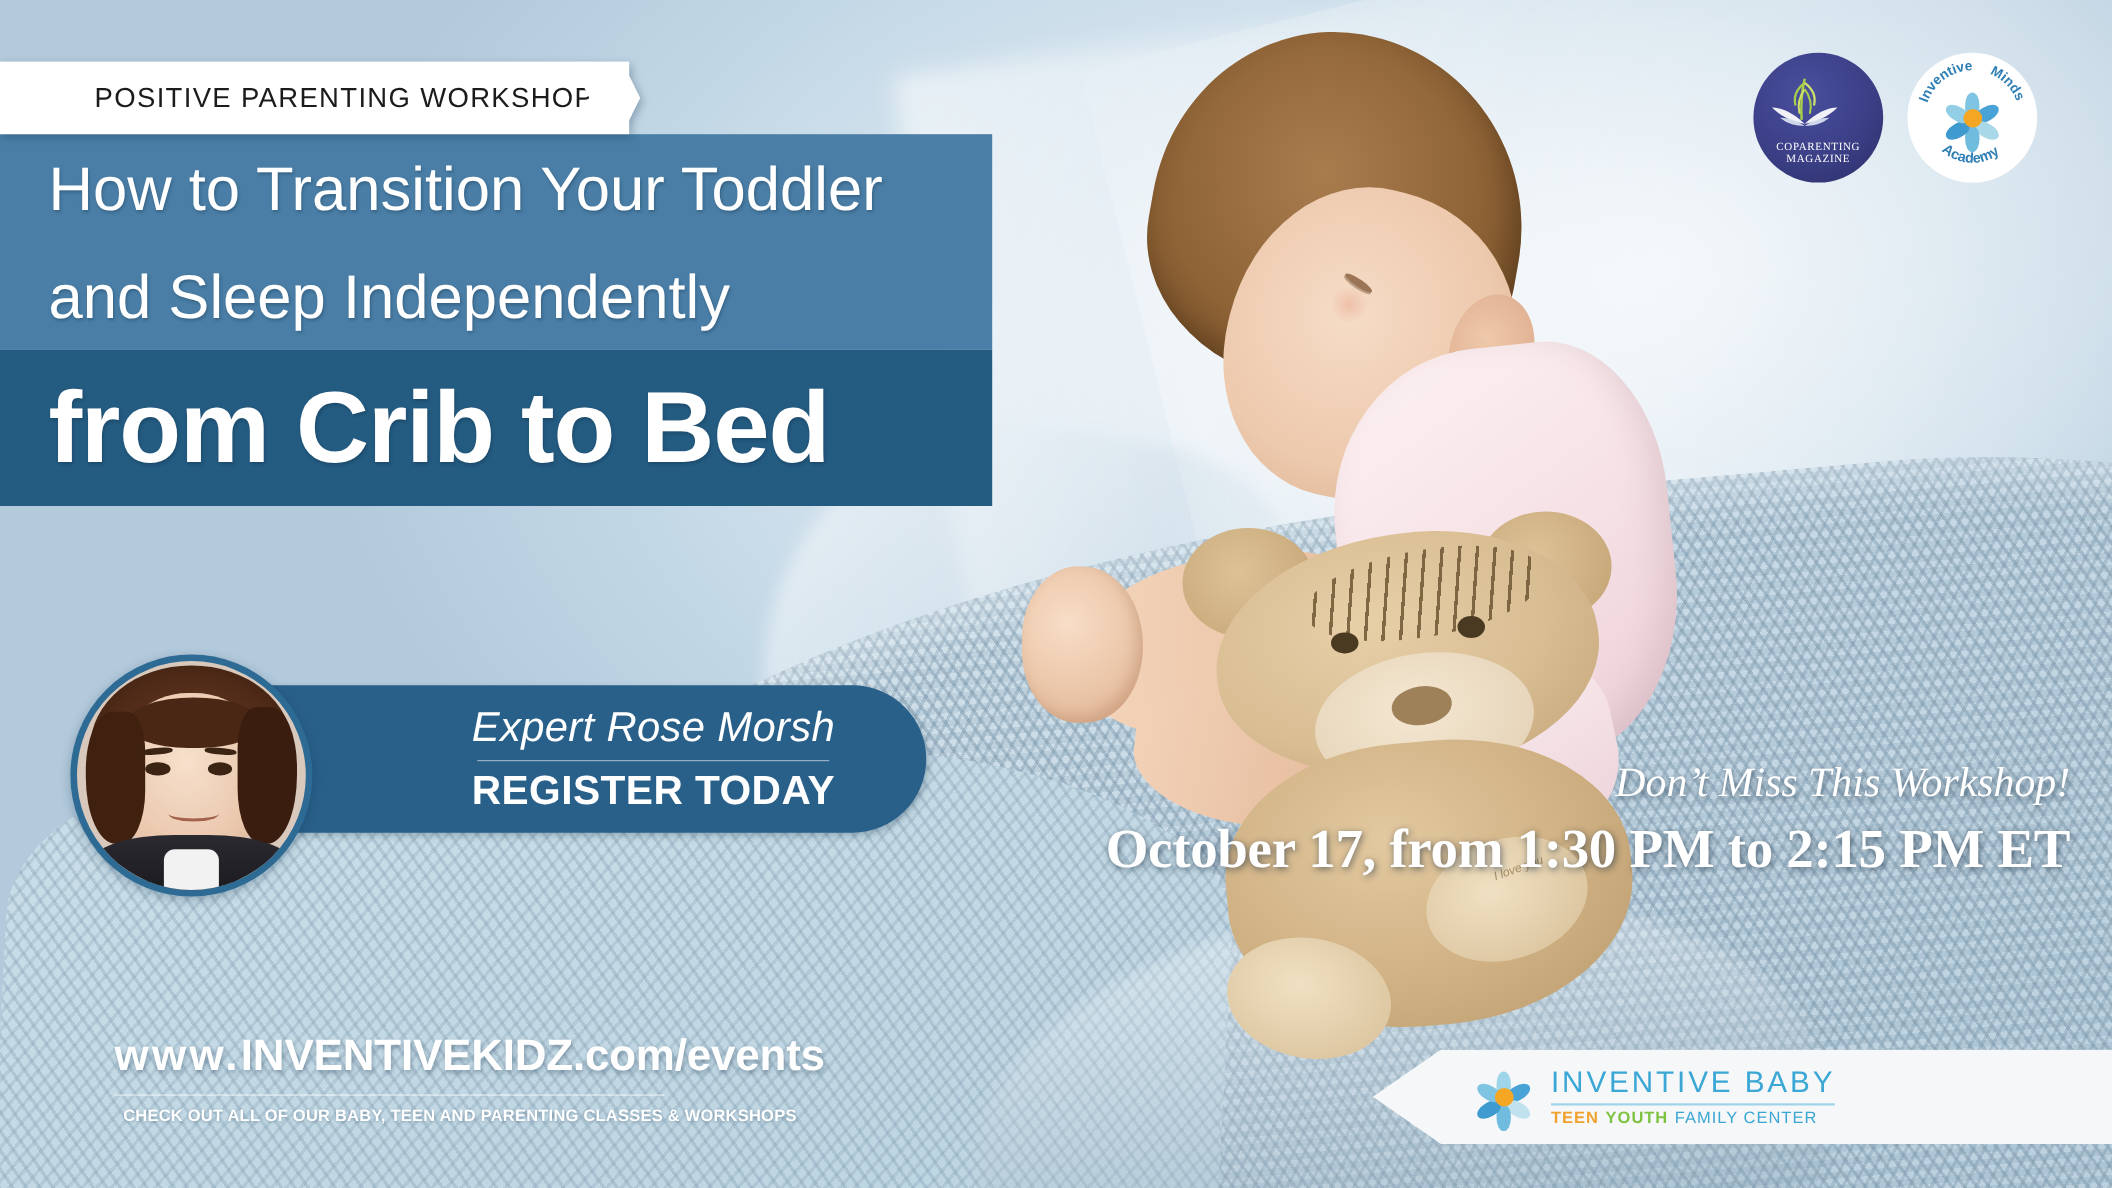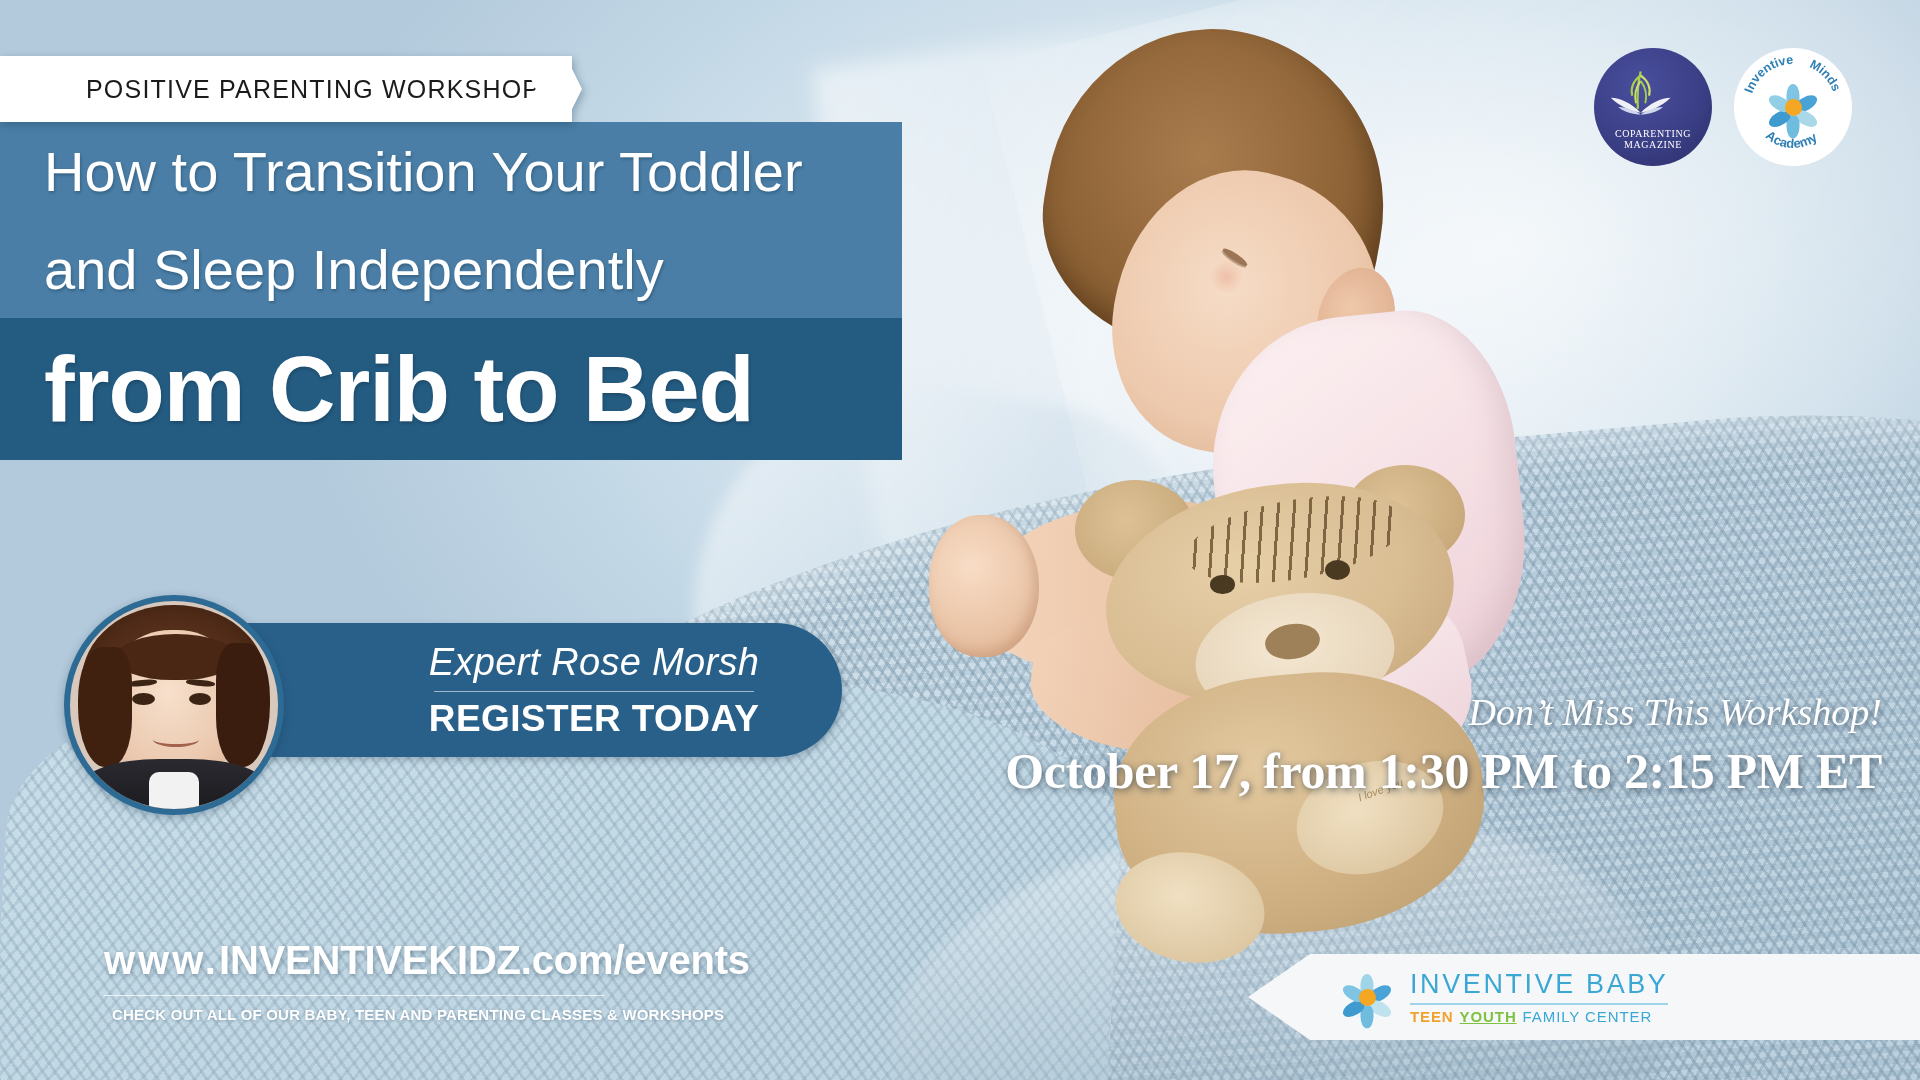--- a/index.html
+++ b/index.html
@@ -307,21 +307,21 @@
   #logo-banner {
     position:absolute; right:0; bottom:40px; height:86px; width:672px;
     background:#f6f7f8; display:flex; align-items:center; padding-left:92px; gap:16px;
     clip-path:polygon(62px 0, 100% 0, 100% 100%, 62px 100%, 0 50%);
     box-shadow:-2px 2px 8px rgba(20,50,75,.25);
   }
   .lb-words { display:flex; flex-direction:column; gap:3px; }
   .lb-title { font-size:27px; color:#3aa7d4; letter-spacing:2.6px; font-weight:400; }
   .lb-underline { height:2px; background:#9fd3ea; width:100%; }
   .lb-sub { font-size:15px; font-weight:700; letter-spacing:.9px; display:flex; gap:6px; }
-  .lb-child { color:#f0a22e; } .lb-youth { color:#7ec242;text-decoration:underline; } .lb-family { color:#3aa7d4; font-weight:400; }
+  .lb-child { color:#f0a22e; } .lb-youth { color:#7ec242; } .lb-family { color:#3aa7d4; font-weight:400; }
 
   
   .flower { position:relative; width:54px; height:54px; flex:0 0 54px; }
   .flower .petal { position:absolute; left:50%; top:50%; width:13px; height:23px; border-radius:52% 52% 40% 40%; transform-origin:50% 118%; }
   .flower .core { position:absolute; left:50%; top:50%; width:17px; height:17px; margin:-8.5px 0 0 -8.5px; background:#f5a623; border-radius:50%; }
 </style>
 </head>
 <body>
 
 <div id="photo-bg">

